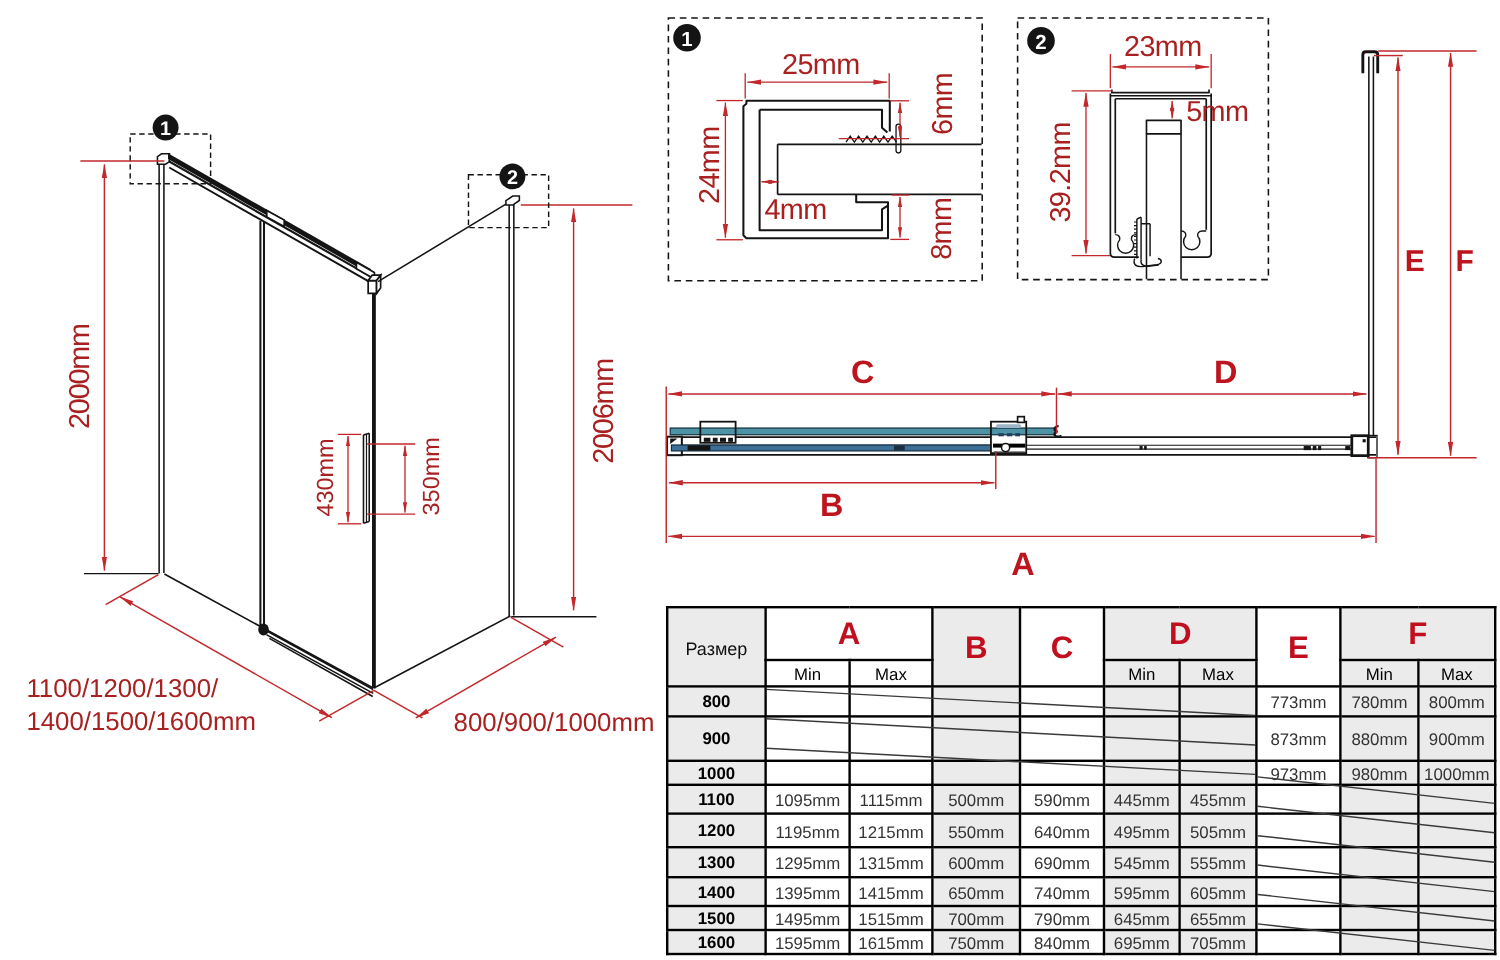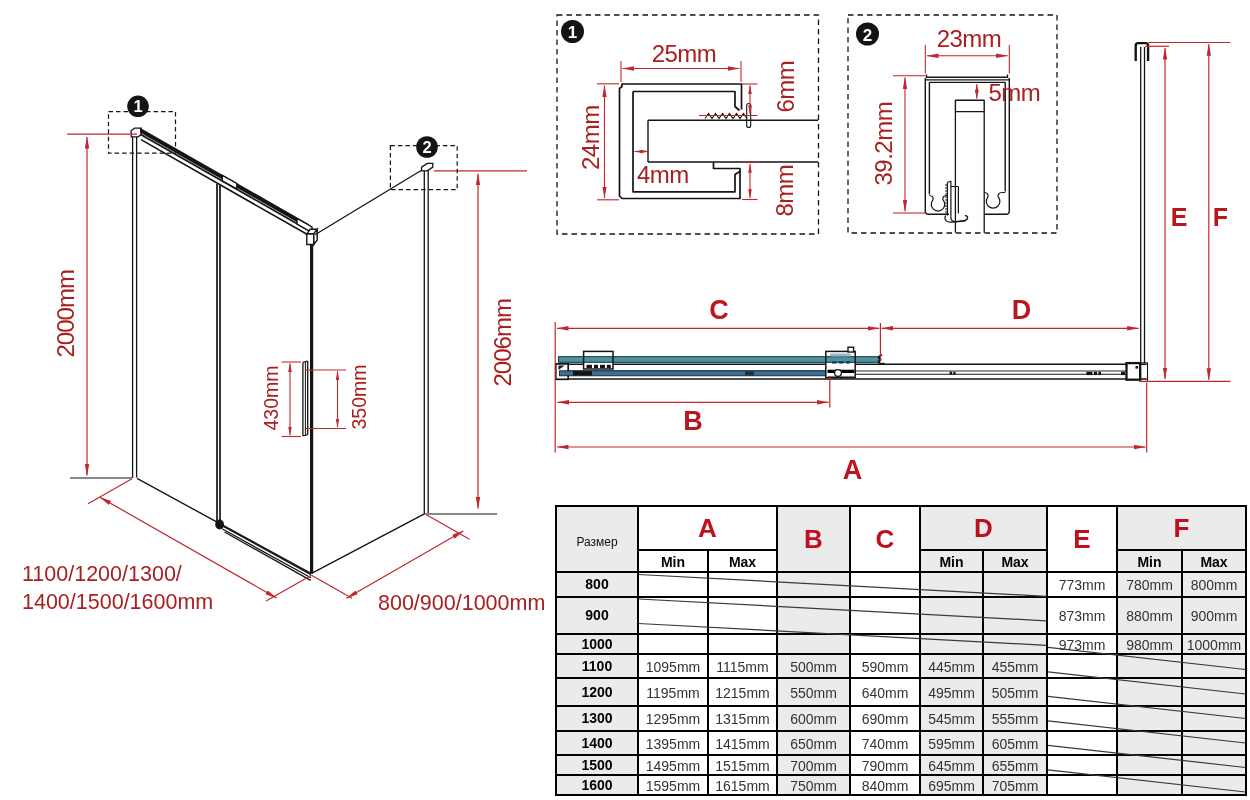--- a/index.html
+++ b/index.html
@@ -3,22 +3,22 @@
 <meta charset="utf-8">
 <style>
 html,body{margin:0;padding:0;background:#fff;}
 .page{position:relative;width:1250px;height:800px;background:#fff;overflow:hidden;font-family:"Liberation Sans",sans-serif;}
 .page svg.main{position:absolute;left:0;top:0;}
 table.dim{position:absolute;left:555px;top:505px;border-collapse:collapse;table-layout:fixed;font-family:"Liberation Sans",sans-serif;}
 table.dim td{border:2px solid #000;padding:0;text-align:center;vertical-align:middle;overflow:hidden;}
 td.g{background:#ebebeb;}
 td.w{background:#fff;}
 .lt{color:#c00f1e;font-weight:bold;font-size:26px;}
-.mm{font-weight:bold;font-size:14px;color:#000;padding-top:2px !important;}
-.rz{font-size:12px;color:#111;padding-top:5px !important;}
+.mm{font-weight:normal;font-size:14px;color:#000;padding-top:2px !important;}
+.rz{font-size:15px;color:#111;padding-top:5px !important;}
 .rl{font-weight:bold;font-size:14px;color:#000000;}
 .v{font-size:14px;color:#333;font-weight:normal;padding-top:2px !important;}
 svg.ovl{position:absolute;left:0;top:0;pointer-events:none;}
 </style>
 </head>
 <body>
 <div class="page">
 <svg class="main" width="1250" height="800" viewBox="0 0 1250 800">
 <defs>
 <marker id="ar" viewBox="0 0 12 5" markerWidth="12" markerHeight="5" refX="11.5" refY="2.5" orient="auto-start-reverse" markerUnits="userSpaceOnUse">

